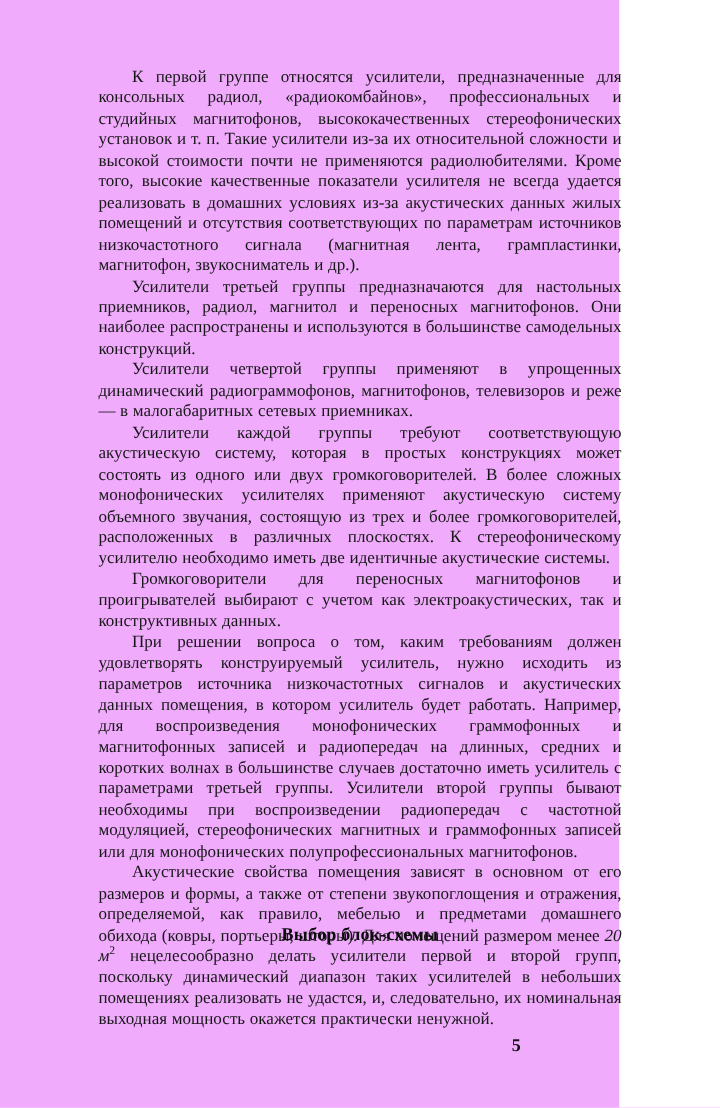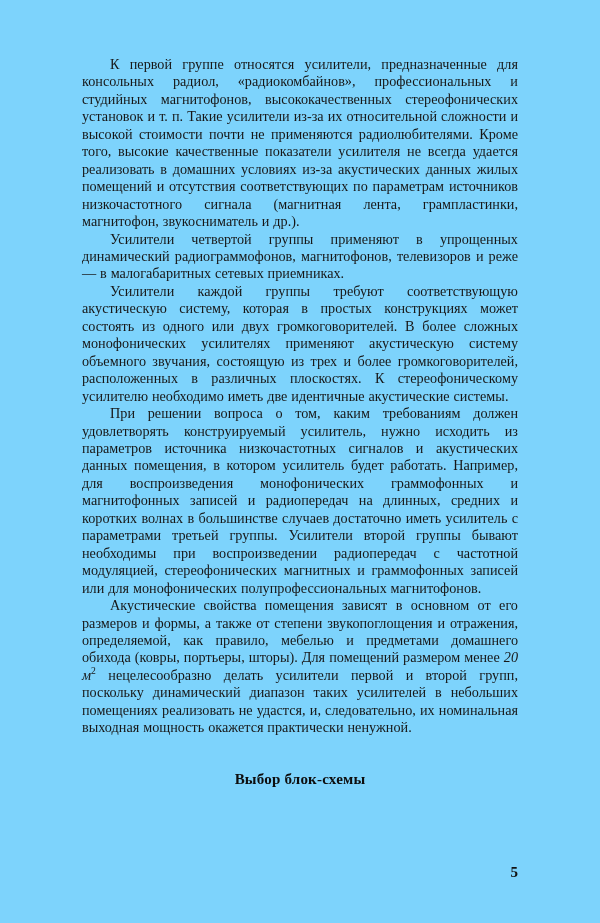--- a/index.html
+++ b/index.html
@@ -12,23 +12,23 @@
     height: 923px;
     background: #ffffff;
     font-family: "Liberation Serif", "DejaVu Serif", serif;
     color: #141414;
     overflow: hidden;
   }
 
   
   .page {
     position: relative;
-    width: 600px;
+    width: 516px;
     height: 923px;
-    background: #7dd3fc;
+    background: #f0abfc;
     box-sizing: border-box;
   }
 
   .text-column {
     position: absolute;
     left: 82px;
     top: 56px;
     width: 436px;
   }
 
@@ -90,22 +90,24 @@
     line-height: 0;
   }
 </style>
 </head>
 <body>
 
 <div class="page">
 
   <div class="text-column">
     <p class="para">К первой группе относятся усилители, предназначенные для консольных радиол, «радиокомбайнов», профессиональных и студийных магнитофонов, высококачественных стереофонических установок и т. п. Такие усилители из-за их относительной сложности и высокой стоимости почти не применяются радиолюбителями. Кроме того, высокие качественные показатели усилителя не всегда удается реализовать в домашних условиях из-за акустических данных жилых помещений и отсутствия соответствующих по параметрам источников низкочастотного сигнала (магнитная лента, грампластинки, магнитофон, звукосниматель и др.).</p>
+    <p class="para">Усилители третьей группы предназначаются для настольных приемников, радиол, магнитол и переносных магнитофонов. Они наиболее распространены и используются в большинстве самодельных конструкций.</p>
     <p class="para">Усилители четвертой группы применяют в упрощенных динамический радиограммофонов, магнитофонов, телевизоров и реже — в малогабаритных сетевых приемниках.</p>
     <p class="para">Усилители каждой группы требуют соответствующую акустическую систему, которая в простых конструкциях может состоять из одного или двух громкоговорителей. В более сложных монофонических усилителях применяют акустическую систему объемного звучания, состоящую из трех и более громкоговорителей, расположенных в различных плоскостях. К стереофоническому усилителю необходимо иметь две идентичные акустические системы.</p>
+    <p class="para">Громкоговорители для переносных магнитофонов и проигрывателей выбирают с учетом как электроакустических, так и конструктивных данных.</p>
     <p class="para">При решении вопроса о том, каким требованиям должен удовлетворять конструируемый усилитель, нужно исходить из параметров источника низкочастотных сигналов и акустических данных помещения, в котором усилитель будет работать. Например, для воспроизведения монофонических граммофонных и магнитофонных записей и радиопередач на длинных, средних и коротких волнах в большинстве случаев достаточно иметь усилитель с параметрами третьей группы. Усилители второй группы бывают необходимы при воспроизведении радиопередач с частотной модуляцией, стереофонических магнитных и граммофонных записей или для монофонических полупрофессиональных магнитофонов.</p>
     <p class="para"><span>Акустические свойства помещения зависят в основном от его размеров и формы, а также от степени звукопоглощения и отражения, определяемой, как правило, мебелью и предметами домашнего обихода (ковры, портьеры, шторы). Для помещений размером менее </span><span class="ital">20 </span><span class="ital">м</span><sup>2</sup><span> нецелесообразно делать усилители первой и второй групп, поскольку динамический диапазон таких усилителей в небольших помещениях реализовать не удастся, и, следовательно, их номинальная выходная мощность окажется практически ненужной.</span></p>
   </div>
 
   <div class="section-heading">Выбор блок-схемы</div>
 
 
   <div class="page-number">5</div>
 
 </div>

